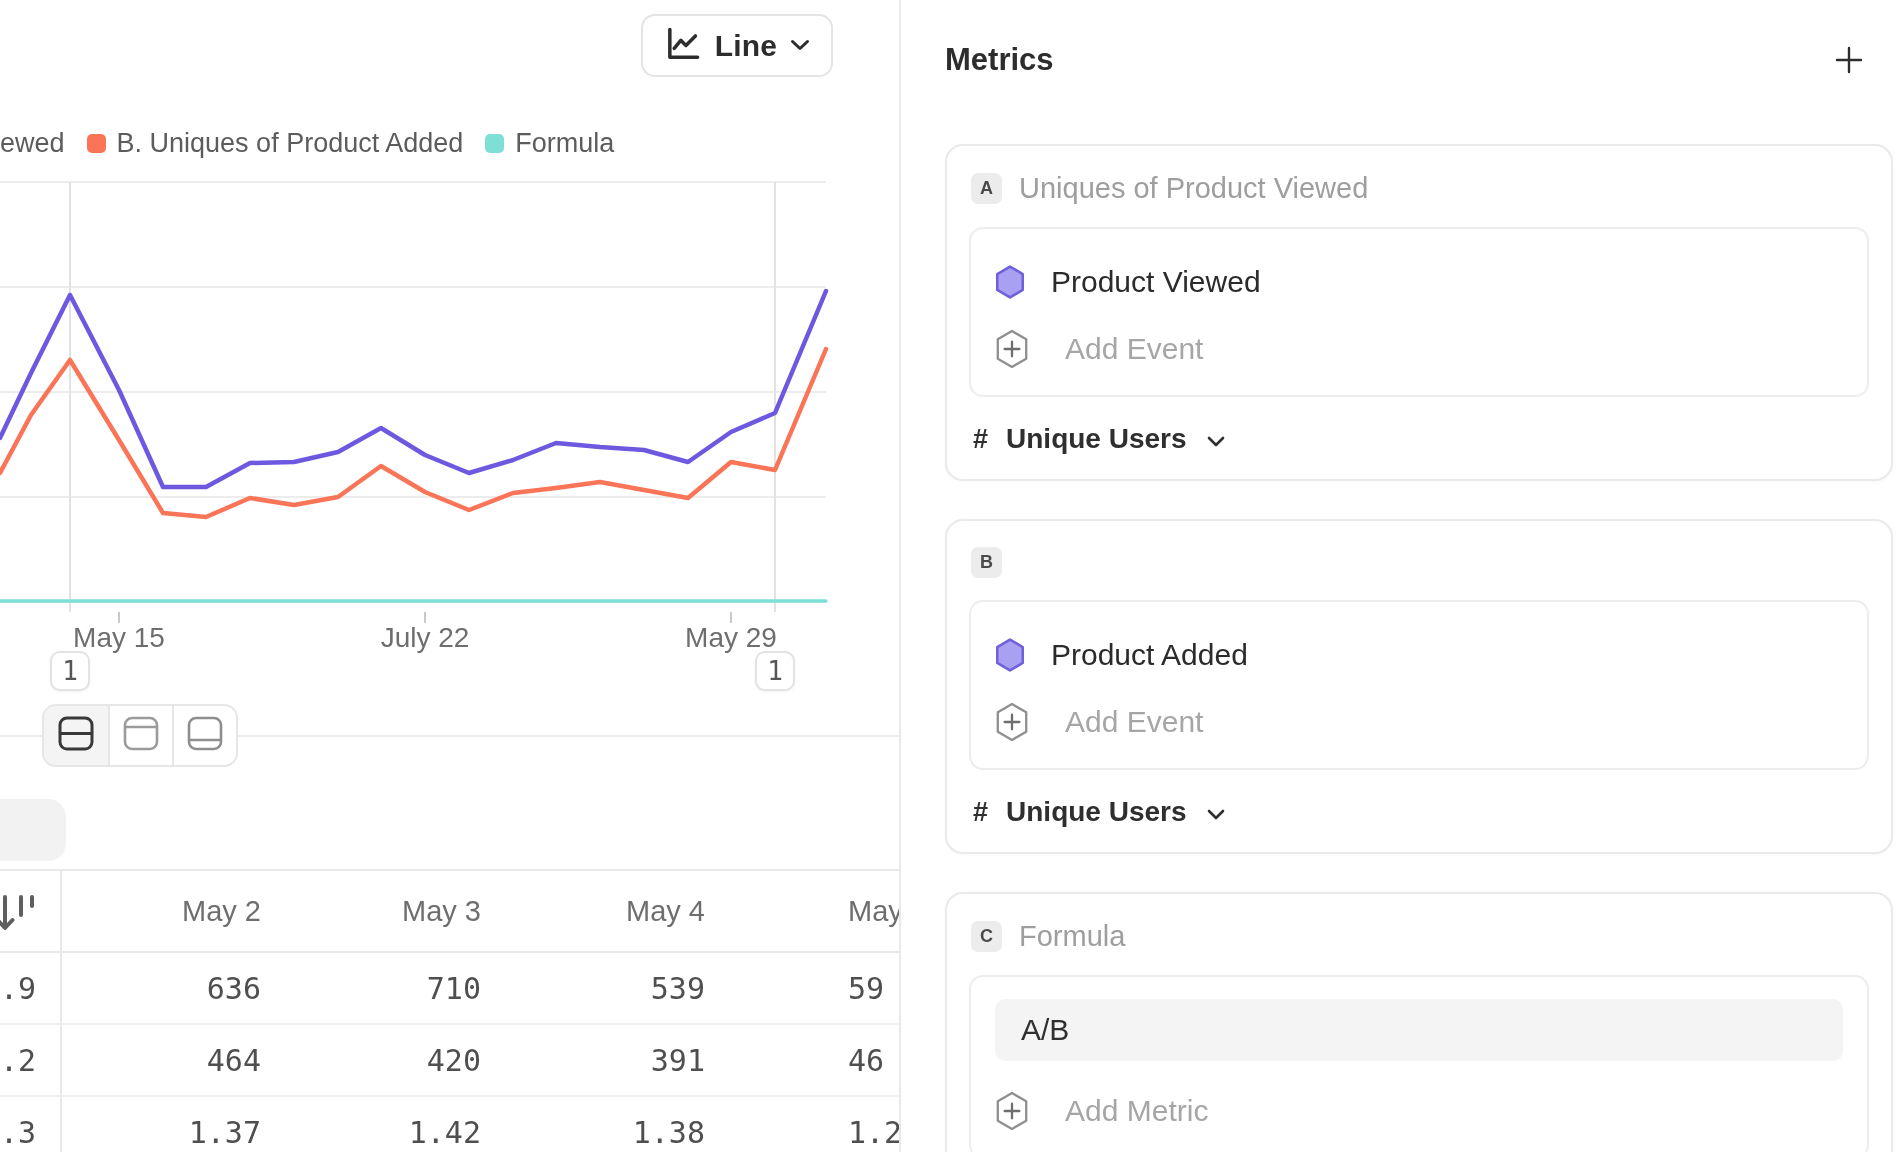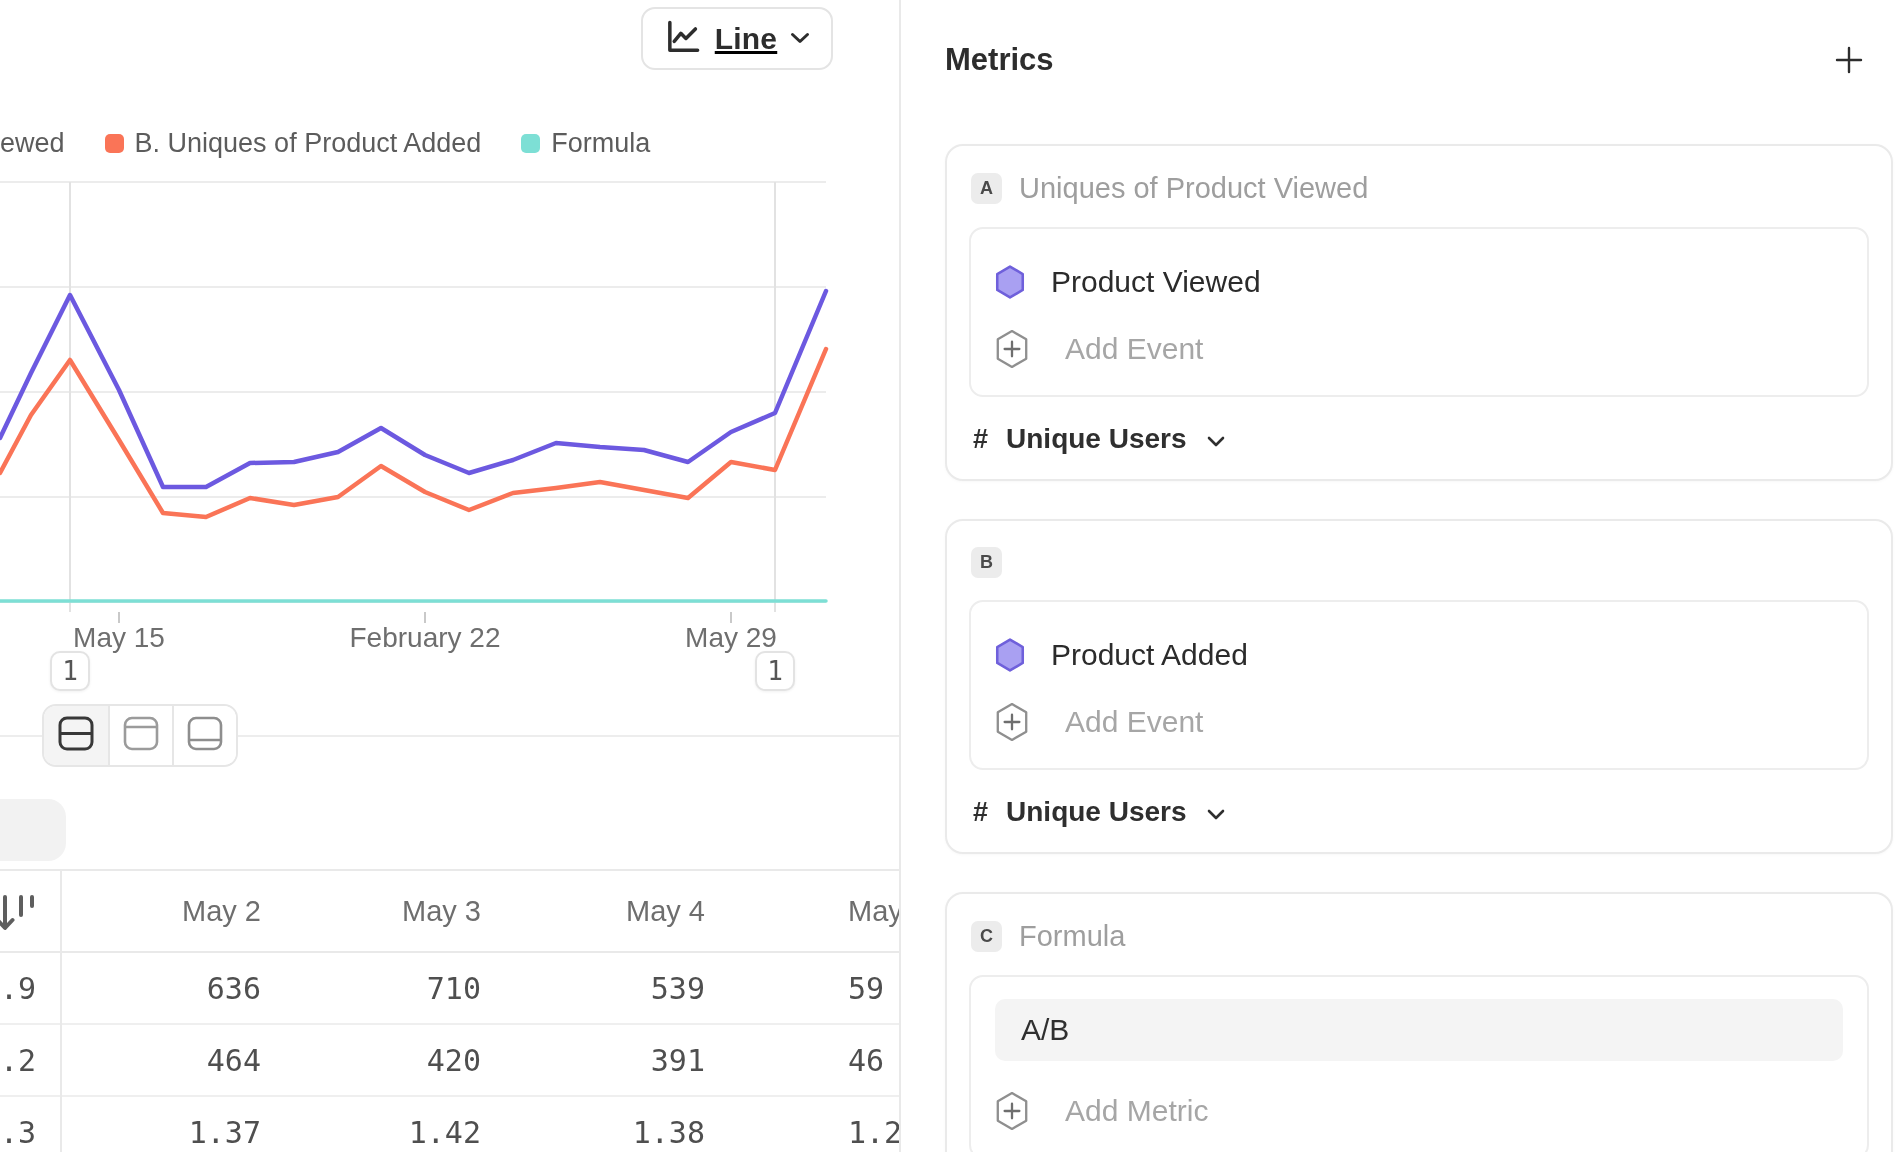--- a/index.html
+++ b/index.html
@@ -3,26 +3,26 @@
 <meta charset="utf-8">
 <style>
   * { margin:0; padding:0; box-sizing:border-box; }
   html,body { background:#fff; }
   body { font-family:"Liberation Sans", sans-serif; }
   .stage { position:relative; width:1898px; height:1152px; background:#fff; overflow:hidden; }
 
   
   .left-panel { position:absolute; left:0; top:0; width:899px; height:1152px; background:#fff; overflow:hidden; }
 
-  .line-btn { position:absolute; left:641px; top:7px; width:192px; height:63px;
+  .line-btn { position:absolute; left:641px; top:14px; width:192px; height:63px;
     border:2px solid #E4E4E4; border-radius:14px; background:#fff;
-    display:flex; align-items:center; justify-content:center; gap:13px; cursor:pointer;text-decoration:underline; }
+    display:flex; align-items:center; justify-content:center; gap:13px; cursor:pointer; }
   .line-btn .lbl { font-size:30px; font-weight:700; color:#2D2D2D; letter-spacing:.2px; }
 
-  .legend { position:absolute; left:0; top:126px; height:34px; display:flex; align-items:center; gap:40px; }
+  .legend { position:absolute; left:0; top:126px; height:34px; display:flex; align-items:center; gap:22px; }
   .legend .item { display:flex; align-items:center; gap:11px; }
   .legend .swatch { width:19px; height:19px; border-radius:5px; }
   .legend .ltext { font-size:27px; color:#5C5C5C; white-space:nowrap; }
 
   svg.chart { position:absolute; left:0; top:0; }
 
   .x-label { position:absolute; transform:translateX(-50%); top:622px; font-size:28px; color:#6E6E6E; white-space:nowrap; }
   .ann-badge { position:absolute; transform:translateX(-50%); top:651px; width:40px; height:40px;
     background:#fff; border:2px solid #E3E3E3; border-radius:10px; box-shadow:0 1px 3px rgba(0,0,0,.06);
     display:flex; align-items:center; justify-content:center;
@@ -124,21 +124,21 @@
         <line x1="775" x2="775" y1="182" y2="612" stroke="#E2E2E2" stroke-width="2"></line>
         <line x1="119" x2="119" y1="612" y2="623" stroke="#C9C9C9" stroke-width="2"></line>
         <line x1="425" x2="425" y1="612" y2="623" stroke="#C9C9C9" stroke-width="2"></line>
         <line x1="731" x2="731" y1="612" y2="623" stroke="#C9C9C9" stroke-width="2"></line>
         <polyline points="0,438 31,373 70,295 119,390 163,487 206,487 250,463 294,462 338,452 381,428 425,455 469,473 513,460 556,443 600,447 644,450 688,462 731,432 775,413 826,291" fill="none" stroke="#6C59E0" stroke-width="4.5" stroke-linejoin="round" stroke-linecap="round"></polyline>
         <polyline points="0,473 31,415 70,360 119,440 163,513 206,517 250,498 294,505 338,497 381,466 425,492 469,510 513,493 556,488 600,482 644,490 688,498 731,462 775,470 826,349" fill="none" stroke="#FA7457" stroke-width="4.5" stroke-linejoin="round" stroke-linecap="round"></polyline>
         <polyline points="0,601 826,601" fill="none" stroke="#7DDFD5" stroke-width="3.5" stroke-linejoin="round" stroke-linecap="round"></polyline>
       </svg>
 
     <div class="x-label" style="left:119px">May 15</div>
-    <div class="x-label" style="left:425px">February 22</div>
+    <div class="x-label" style="left:425px">July 22</div>
     <div class="x-label" style="left:731px">May 29</div>
 
     <div class="ann-badge" style="left:70px">1</div>
     <div class="ann-badge" style="left:775px">1</div>
 
     <div class="section-divider"></div>
 
     <div class="toggle-group">
       <div class="toggle-btn active">
         <span>

